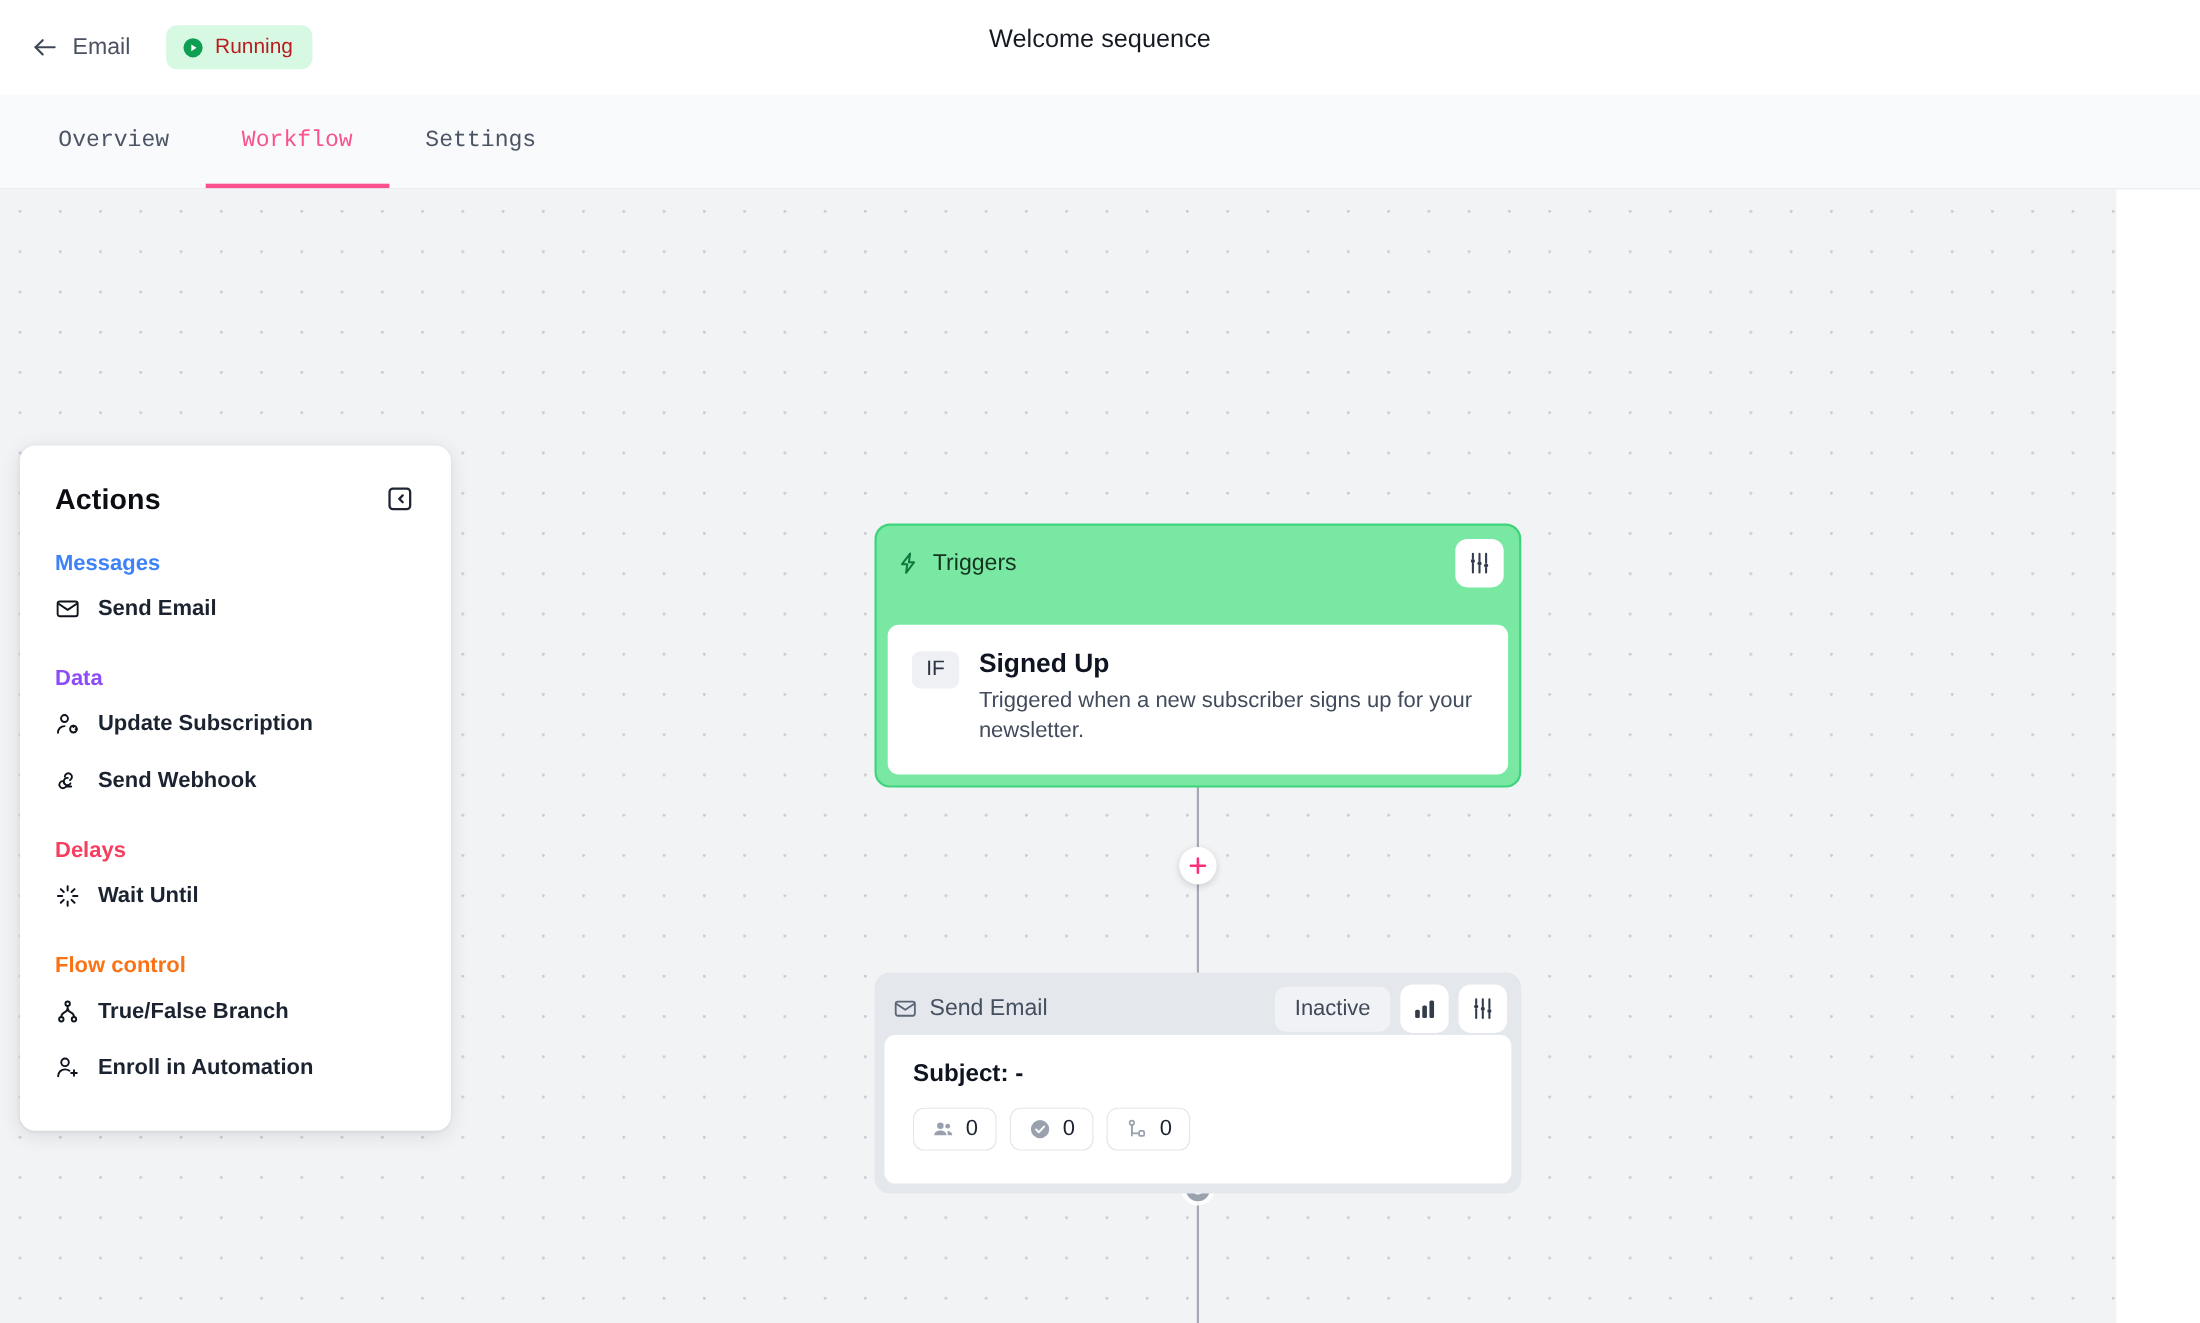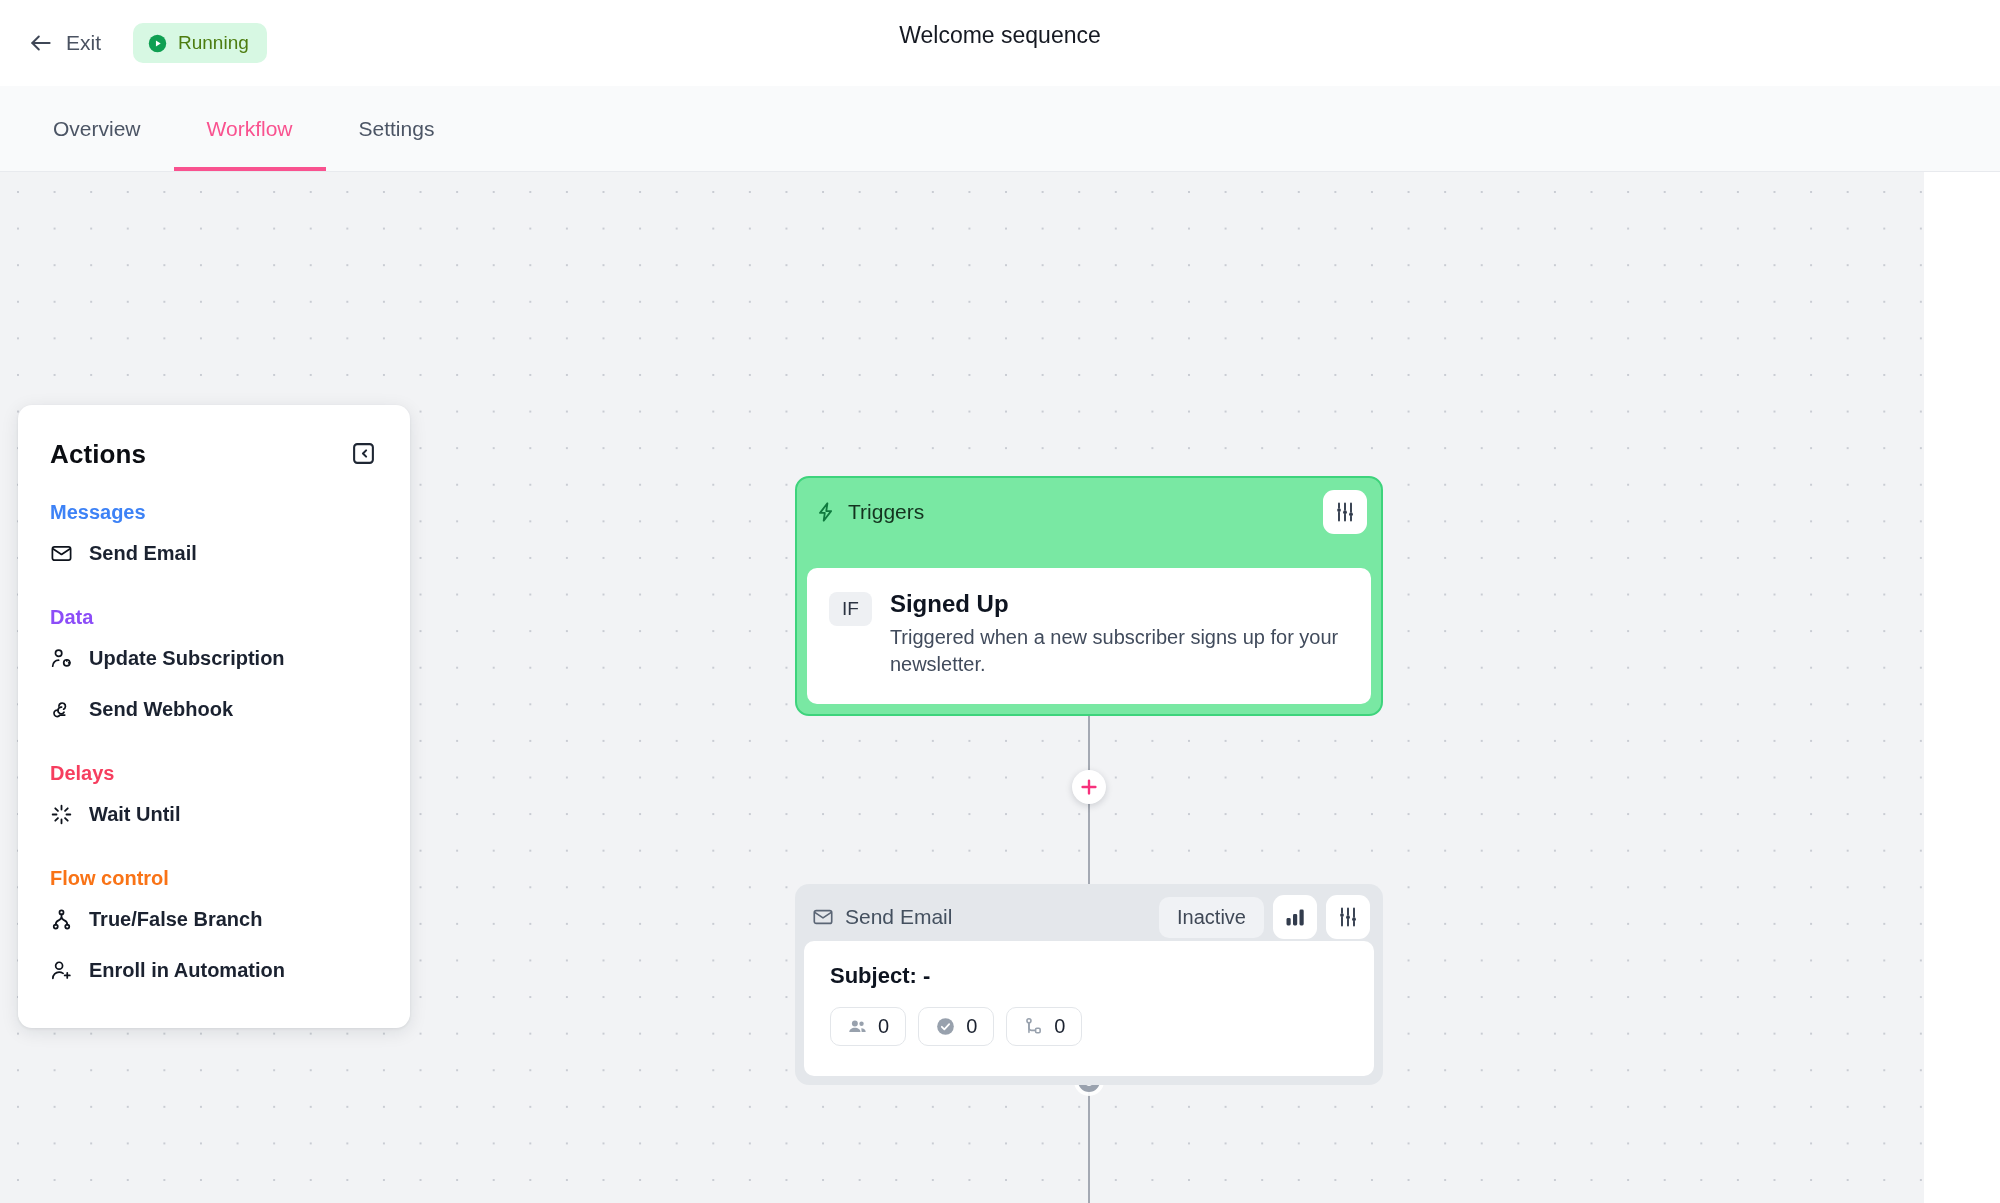--- a/index.html
+++ b/index.html
@@ -29,21 +29,21 @@
 
   .status-badge {
     margin-left: 26px;
     display: inline-flex; align-items: center; gap: 11px;
     background: #d7f8e3;
     border-radius: 10px;
     padding: 9px 18px 9px 15px;
     cursor: pointer;
   }
   .status-badge .play-circle { width: 19px; height: 19px; display: block; }
-  .status-label { font-size: 19px; color: #4d7c0f; }
+  .status-label { font-size: 19px; color: #b91c1c; }
 
   .doc-title {
     position: absolute;
     left: 0; right: 0; top: 22px;
     text-align: center;
     font-size: 23px;
     color: #151922;
     pointer-events: none;
   }
 
@@ -58,21 +58,21 @@
     gap: 0;
   }
   .tab {
     position: relative;
     display: flex; align-items: center;
     padding: 0 33px;
     font-size: 21px;
     color: #4c5565;
     cursor: pointer;
     background: none; border: none;
-    font-family: Liberation Sans, sans-serif;
+    font-family: Liberation Mono, monospace;
   }
   .tab.active { color: #f9528f; }
   .tab.active::after {
     content: "";
     position: absolute; left: 0; right: 0; bottom: 0;
     height: 4px; background: #f9528f;
   }
 
   
   .canvas {
@@ -242,21 +242,21 @@
 <body>
 
 <div class="topbar">
   <button class="exit-btn">
     <span class="exit-arrow">
       <svg viewBox="0 0 24 24" fill="none" stroke="currentColor" stroke-width="1.8" stroke-linecap="round" stroke-linejoin="round">
         <path d="M20 12H4"></path>
           <path d="M10 6l-6 6 6 6"></path>
       </svg>
     </span>
-    <span class="exit-label">Exit</span>
+    <span class="exit-label">Email</span>
   </button>
 
   <div class="status-badge">
     <span class="play-circle">
       <svg viewBox="0 0 24 24" fill="none">
           <circle cx="12" cy="12" r="11" fill="#0f9f52"></circle>
           <path d="M10 8.2l6 3.8-6 3.8z" fill="#ffffff"></path>
         </svg>
     </span>
     <span class="status-label">Running</span>

